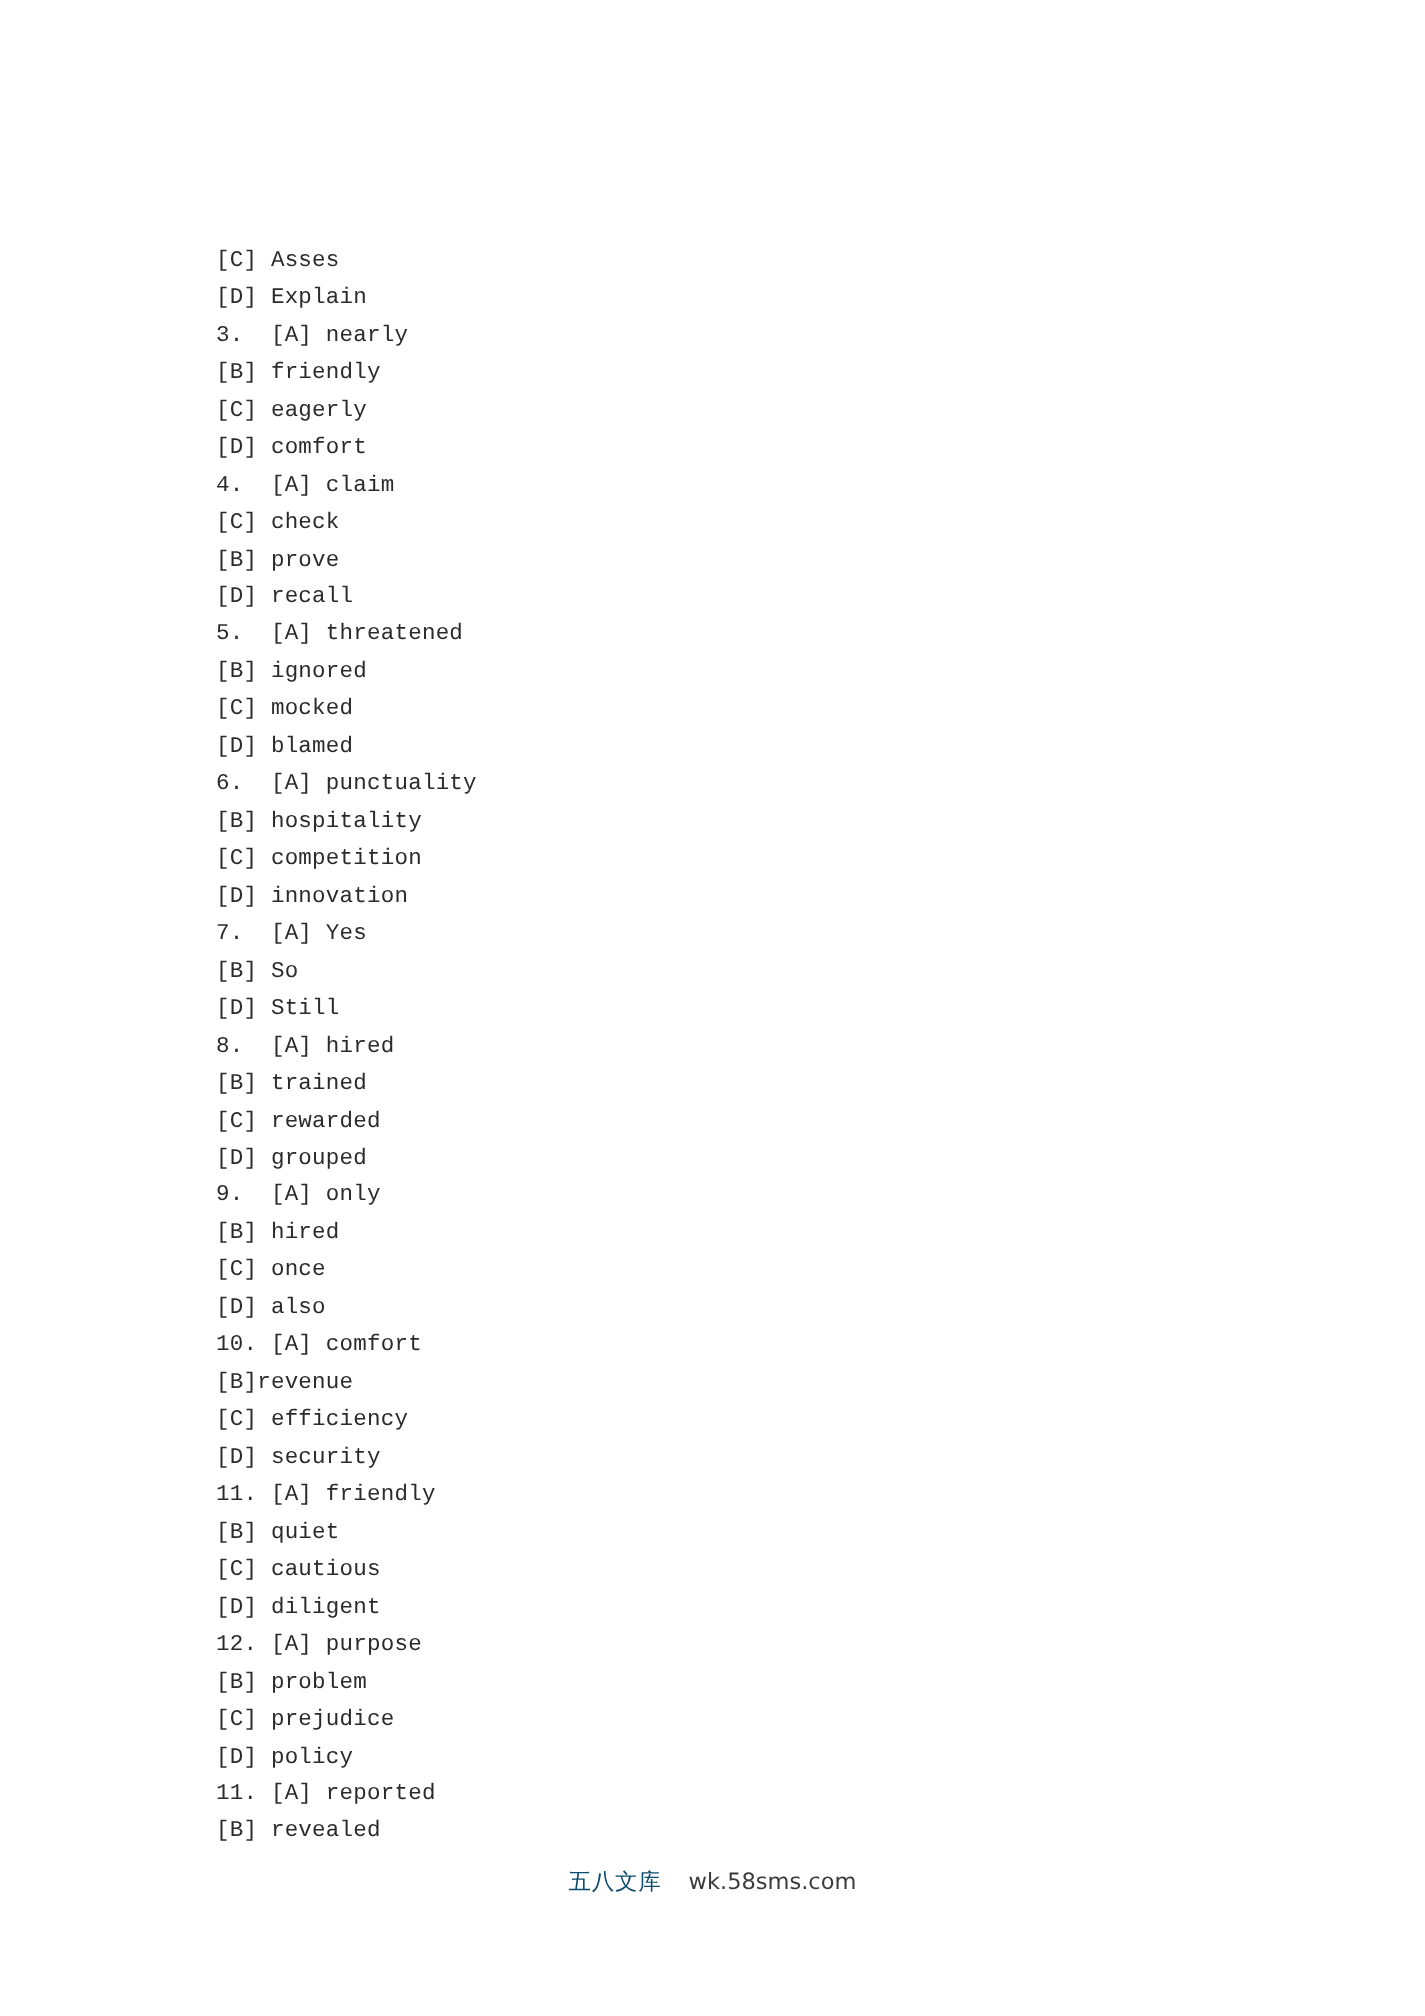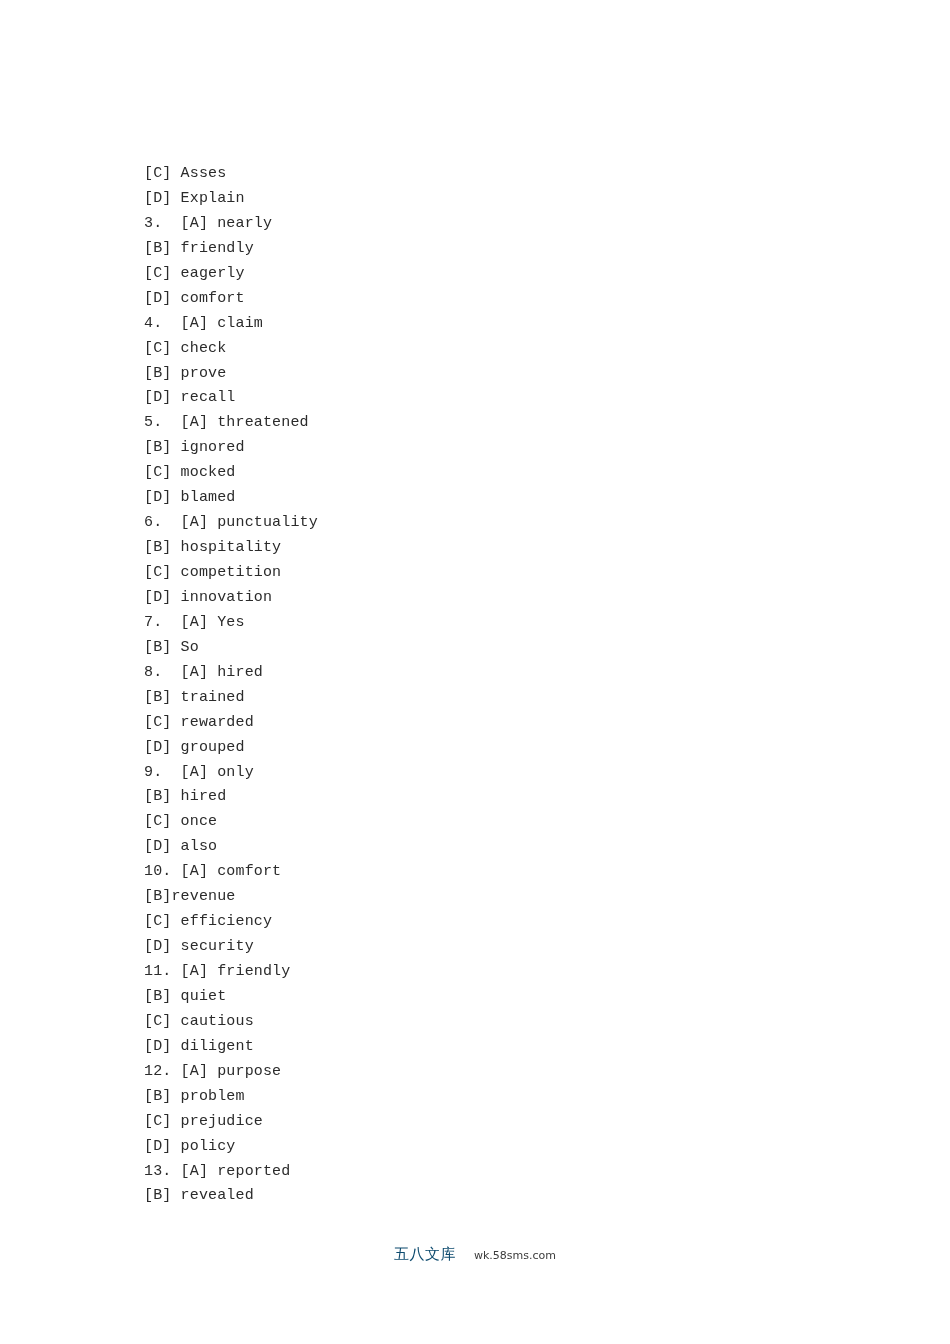--- a/index.html
+++ b/index.html
@@ -57,21 +57,21 @@
     line-height: 22px;
   }
   .watermark-cjk {
     font-family: "DejaVu Sans", "Liberation Sans", sans-serif;
     font-size: 15px;
     color: #0c4a6e;
     letter-spacing: 0.5px;
   }
   .watermark-url {
     font-family: "DejaVu Sans", "Liberation Sans", sans-serif;
-    font-size: 11px;
+    font-size: 15px;
     color: #3b3b3b;
     margin-left: 18px;
   }
 </style>
 </head>
 <body>
 
 <div class="page">
 
   <div class="text-column">
@@ -88,41 +88,42 @@
       <div class="line">5.  [A] threatened</div>
       <div class="line">[B] ignored</div>
       <div class="line">[C] mocked</div>
       <div class="line">[D] blamed</div>
       <div class="line">6.  [A] punctuality</div>
       <div class="line">[B] hospitality</div>
       <div class="line">[C] competition</div>
       <div class="line">[D] innovation</div>
       <div class="line">7.  [A] Yes</div>
       <div class="line">[B] So</div>
+      <div class="line">[D] Still</div>
       <div class="line">8.  [A] hired</div>
       <div class="line">[B] trained</div>
       <div class="line">[C] rewarded</div>
       <div class="line">[D] grouped</div>
       <div class="line">9.  [A] only</div>
       <div class="line">[B] hired</div>
       <div class="line">[C] once</div>
       <div class="line">[D] also</div>
       <div class="line">10. [A] comfort</div>
       <div class="line">[B]revenue</div>
       <div class="line">[C] efficiency</div>
       <div class="line">[D] security</div>
       <div class="line">11. [A] friendly</div>
       <div class="line">[B] quiet</div>
       <div class="line">[C] cautious</div>
       <div class="line">[D] diligent</div>
       <div class="line">12. [A] purpose</div>
       <div class="line">[B] problem</div>
       <div class="line">[C] prejudice</div>
       <div class="line">[D] policy</div>
-      <div class="line">13. [A] reported</div>
+      <div class="line">11. [A] reported</div>
       <div class="line">[B] revealed</div>
     </div>
 
   <div class="watermark">
     <span class="watermark-cjk">五八文库</span><span class="watermark-url">wk.58sms.com</span>
   </div>
 
 </div>
 
 </body></html>

